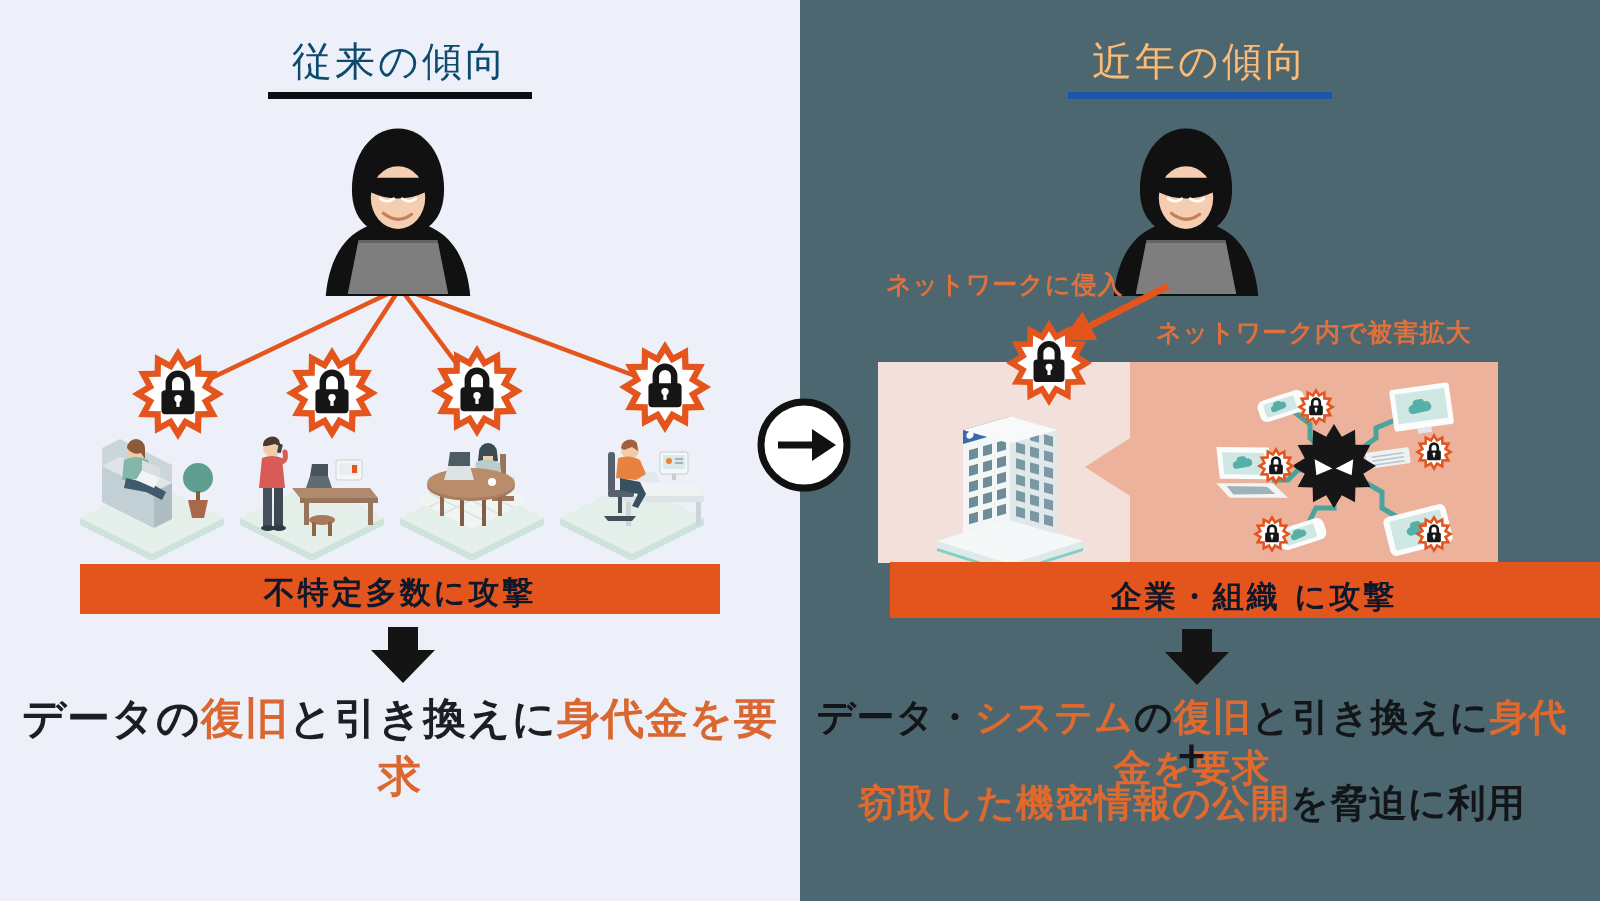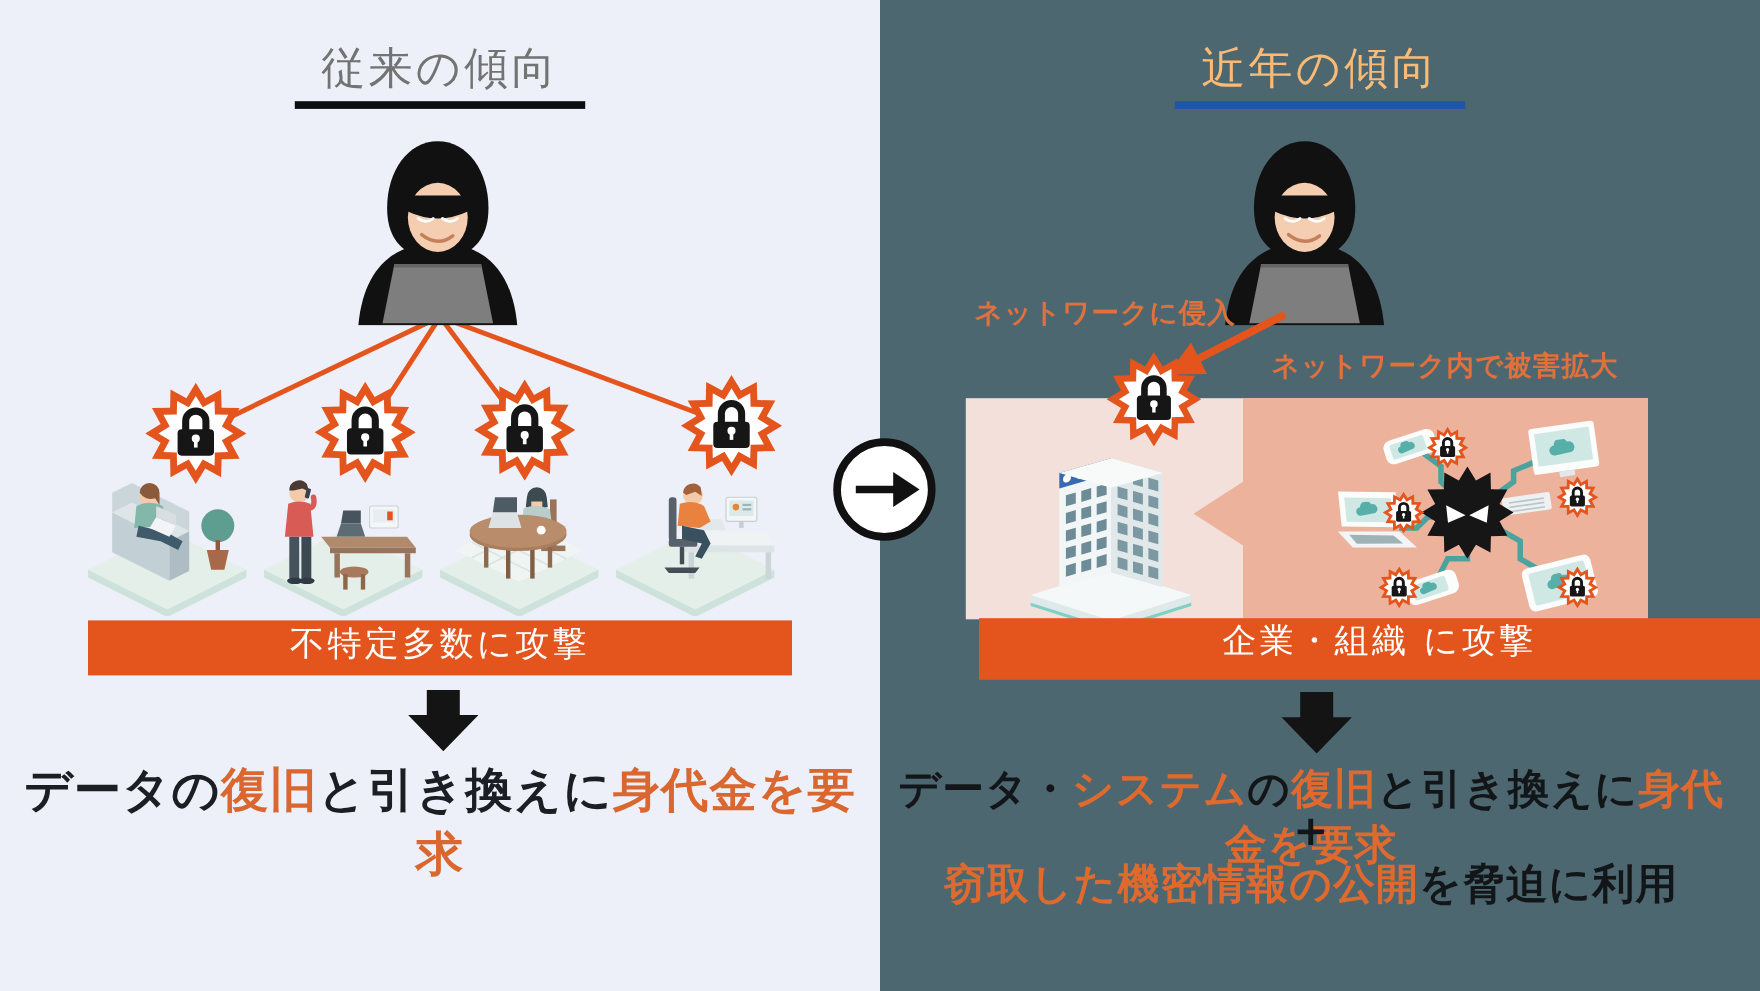--- a/index.html
+++ b/index.html
@@ -3,26 +3,26 @@
 <meta charset="utf-8">
 <style>
   html,body{margin:0;padding:0;background:#fff}
   .canvas{position:relative;width:1600px;height:901px;overflow:hidden;
           font-family:"DejaVu Sans","Liberation Sans",sans-serif;}
   .abs{position:absolute}
   .panel{position:absolute;top:0;width:800px;height:901px}
   .panel-left{left:0;background:#EDF0F8}
   .panel-right{left:800px;background:#4D6770}
   .title{position:absolute;top:34px;left:0;width:100%;text-align:center;
-         font-size:40px;font-weight:500;color:#737373;letter-spacing:3px;margin:0}
+         font-size:40px;font-weight:500;color:#0c4a6e;letter-spacing:3px;margin:0}
   .panel-right .title{color:#fdba74}
   .title-underline{position:absolute;left:268px;top:92px;width:264px;height:7px;background:#0C0F12}
   .panel-right .title-underline{background:#1C55A9}
-  .banner{position:absolute;background:#E4551E;color:#ffffff;display:flex;align-items:flex-start;
-          justify-content:center;font-weight:400;font-size:31px;letter-spacing:3px}
+  .banner{position:absolute;background:#E4551E;color:#0f172a;display:flex;align-items:flex-end;
+          justify-content:center;font-weight:700;font-size:31px;letter-spacing:3px}
   .result{position:absolute;left:0;width:100%;text-align:center;margin:0;
           font-size:43px;font-weight:600;color:#1B1E22;letter-spacing:1px}
   .panel-right .result{width:784px;font-weight:700;font-size:38px;color:#131619}
   .org{color:#D9672F}
   .panel-right .org{color:#E06A2E}
   .plusline{font-size:44px;font-weight:800;color:#17191B}
   .label-orange{position:absolute;color:#E0703C;font-weight:700;font-size:25px;
                 letter-spacing:1px;margin:0;white-space:nowrap}
   .defs-svg{position:absolute;width:0;height:0;overflow:hidden}
 </style>

